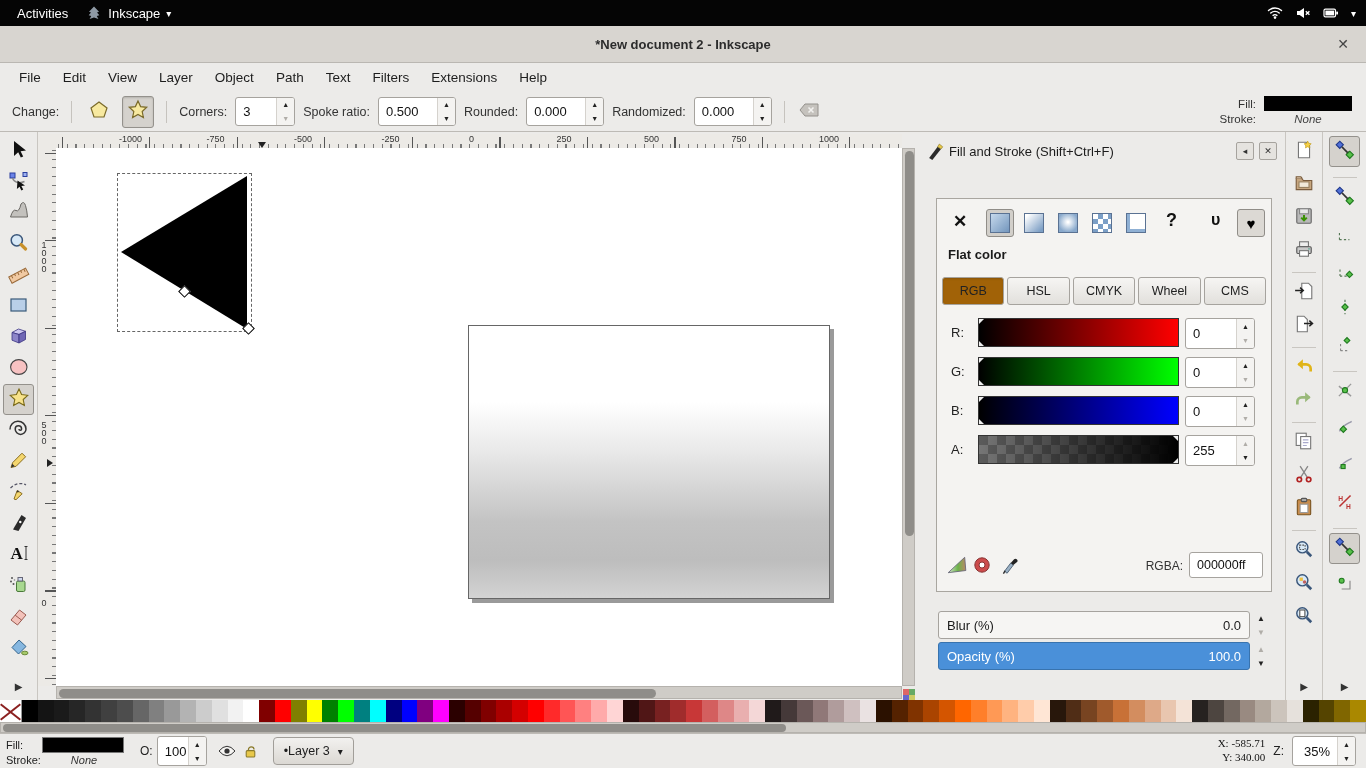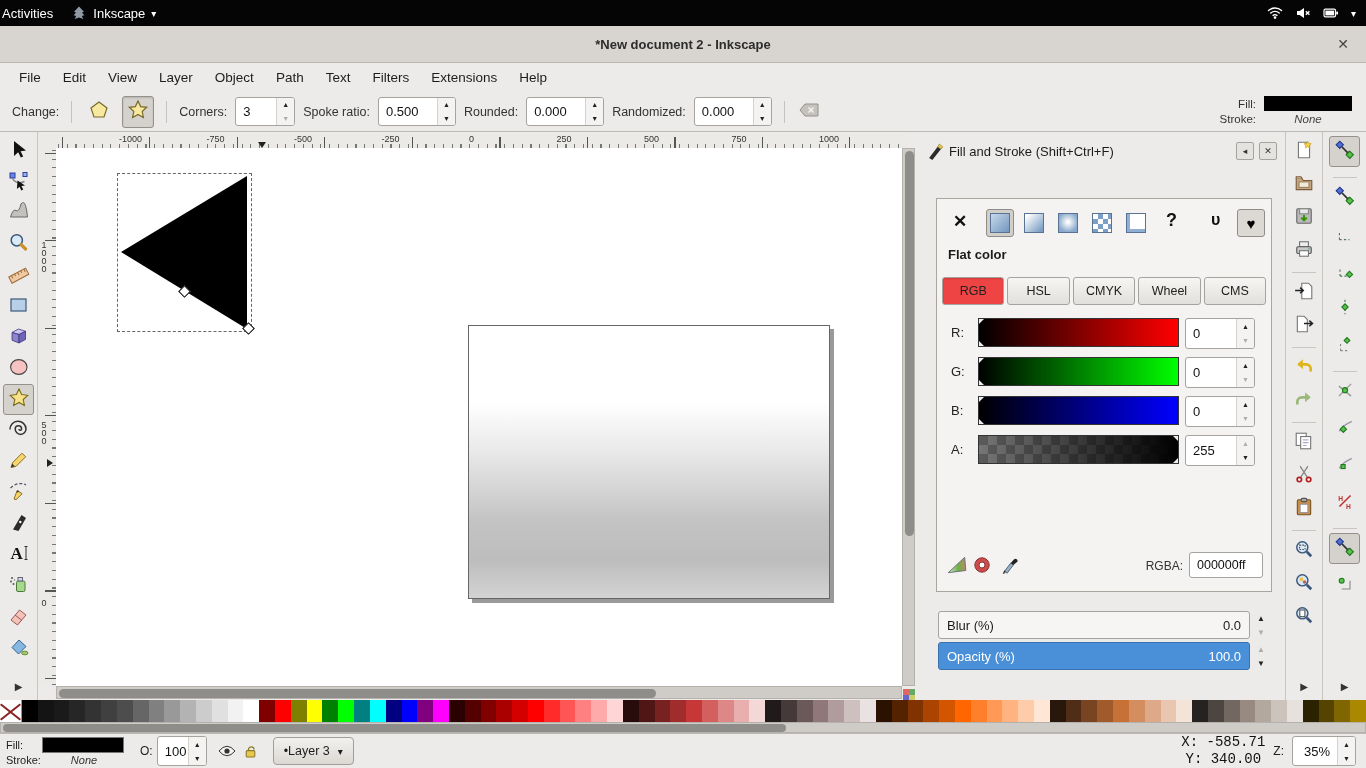--- a/index.html
+++ b/index.html
@@ -1,21 +1,21 @@
 <!DOCTYPE html>
 <html><head>
 <meta charset="utf-8">
 <style>
   html,body{margin:0;padding:0;background:#444;}
   #app{position:relative;width:1366px;height:768px;overflow:hidden;background:#ecebe9;
        font-family:"Liberation Sans",sans-serif;color:#222;-webkit-font-smoothing:antialiased;}
   
   #gnome-bar{position:absolute;left:0;top:0;width:1366px;height:26px;background:#050505;color:#fff;
              display:flex;align-items:center;font-size:13px;}
-  #gnome-bar .gb-left{display:flex;align-items:center;gap:18px;padding-left:2px;}
+  #gnome-bar .gb-left{display:flex;align-items:center;gap:18px;padding-left:17px;}
   #gnome-bar .gb-item{display:flex;align-items:center;gap:6px;cursor:default;}
   #gnome-bar .gb-clock{position:absolute;left:0;right:0;text-align:center;font-weight:700;}
   #gnome-bar .gb-right{position:absolute;right:10px;display:flex;align-items:center;gap:12px;}
   .gicon{width:16px;height:16px;display:inline-block;}
   
   #title-bar{position:absolute;left:0;top:26px;width:1366px;height:36px;background:#d8d5d0;
              border-bottom:1px solid #bab7b2;display:flex;align-items:center;justify-content:center;}
   #title-bar .tb-title{font-size:13px;color:#2c2c2c;font-weight:700;}
   #title-bar .tb-close{position:absolute;right:14px;top:9px;width:18px;height:18px;display:flex;
              align-items:center;justify-content:center;font-size:14px;color:#444;cursor:default;}
@@ -105,21 +105,21 @@
               linear-gradient(45deg,#7b9fc7 25%,transparent 25%,transparent 75%,#7b9fc7 75%);background-size:10px 10px;background-position:0 0,5px 5px;}
   .sq-swatch{background:#fff;box-shadow:inset 3px -3px 0 #8fb0d4;}
   .paint-q{position:absolute;left:229px;top:1px;font-size:18px;font-weight:700;color:#111;cursor:default;}
   .fillrule-u{position:absolute;left:274px;top:2px;font-size:16px;font-weight:700;color:#111;cursor:default;}
   .fillrule-heart{position:absolute;left:300px;top:0;width:28px;height:28px;border:1px solid #908d88;background:#dcd9d4;
                   border-radius:3px;display:flex;align-items:center;justify-content:center;font-size:15px;color:#000;box-sizing:border-box;cursor:default;}
   #flat-label{position:absolute;left:11px;top:48px;font-size:13px;font-weight:700;color:#1b1b1b;}
   #color-tabs{position:absolute;left:5px;top:78px;right:5px;height:28px;display:flex;gap:3px;}
   .ctab{flex:1;border:1px solid #a6a39e;border-radius:3px;background:linear-gradient(#f6f5f3,#e2e0dc);
         display:flex;align-items:center;justify-content:center;font-size:12.5px;color:#222;cursor:default;}
-  .ctab.pressed{background:#ef4444;box-shadow:inset 0 1px 2px rgba(0,0,0,.15);}
+  .ctab.pressed{background:#a16207;box-shadow:inset 0 1px 2px rgba(0,0,0,.15);}
   .slider-row{position:absolute;left:0;width:100%;height:30px;}
   .slider-row .sl-label{position:absolute;left:14px;top:7px;font-size:13px;color:#222;}
   .sl-bar{position:absolute;left:41px;top:0;width:201px;height:29px;border:1px solid #333;box-sizing:border-box;cursor:default;}
   .bar-r{background:linear-gradient(to right,#000,#f00);}
   .bar-g{background:linear-gradient(to right,#000,#0f0);}
   .bar-b{background:linear-gradient(to right,#000,#00f);}
   .bar-a{background-color:#8c8c8c;
          background-image:linear-gradient(to right,rgba(0,0,0,.35),rgba(0,0,0,1)),
            linear-gradient(45deg,#b5b5b5 25%,transparent 25%,transparent 75%,#b5b5b5 75%),
            linear-gradient(45deg,#b5b5b5 25%,transparent 25%,transparent 75%,#b5b5b5 75%);
@@ -164,21 +164,21 @@
   #status-bar{position:absolute;left:0;top:733px;width:1366px;height:35px;background:#ecebe9;border-top:1px solid #bdbab5;
               box-sizing:border-box;display:flex;align-items:center;padding-left:6px;font-size:11px;color:#222;}
   #sb-fs{display:grid;grid-template-columns:36px 84px;grid-row-gap:1px;align-items:center;}
   #sb-fs .swatch{width:80px;height:14px;background:#000;border:1px solid #777;}
   #sb-fs .none{font-style:italic;text-align:center;color:#333;}
   .sb-gap{width:14px;}
   #sb-o-label{font-size:12px;margin-right:4px;}
   #layer-btn{height:26px;margin-left:10px;padding:0 10px;border:1px solid #a19e99;border-radius:4px;
              background:linear-gradient(#f2f1ef,#dbd8d3);display:flex;align-items:center;gap:8px;font-size:12.5px;color:#1d1d1d;cursor:default;}
   #sb-right{position:absolute;right:10px;display:flex;align-items:center;gap:8px;}
-  #xy-block{font-family:Liberation Mono, monospace;font-size:14px;text-align:center;line-height:1.25;color:#111;}
+  #xy-block{font-family:Liberation Serif, serif;font-size:11px;text-align:right;line-height:1.25;color:#111;}
   #z-label{font-size:12px;}
   .icon-btn{display:flex;align-items:center;justify-content:center;width:24px;height:24px;cursor:default;}
 </style>
 </head>
 <body>
 
 <div id="app">
 
   <div id="gnome-bar">
     <div class="gb-left">

